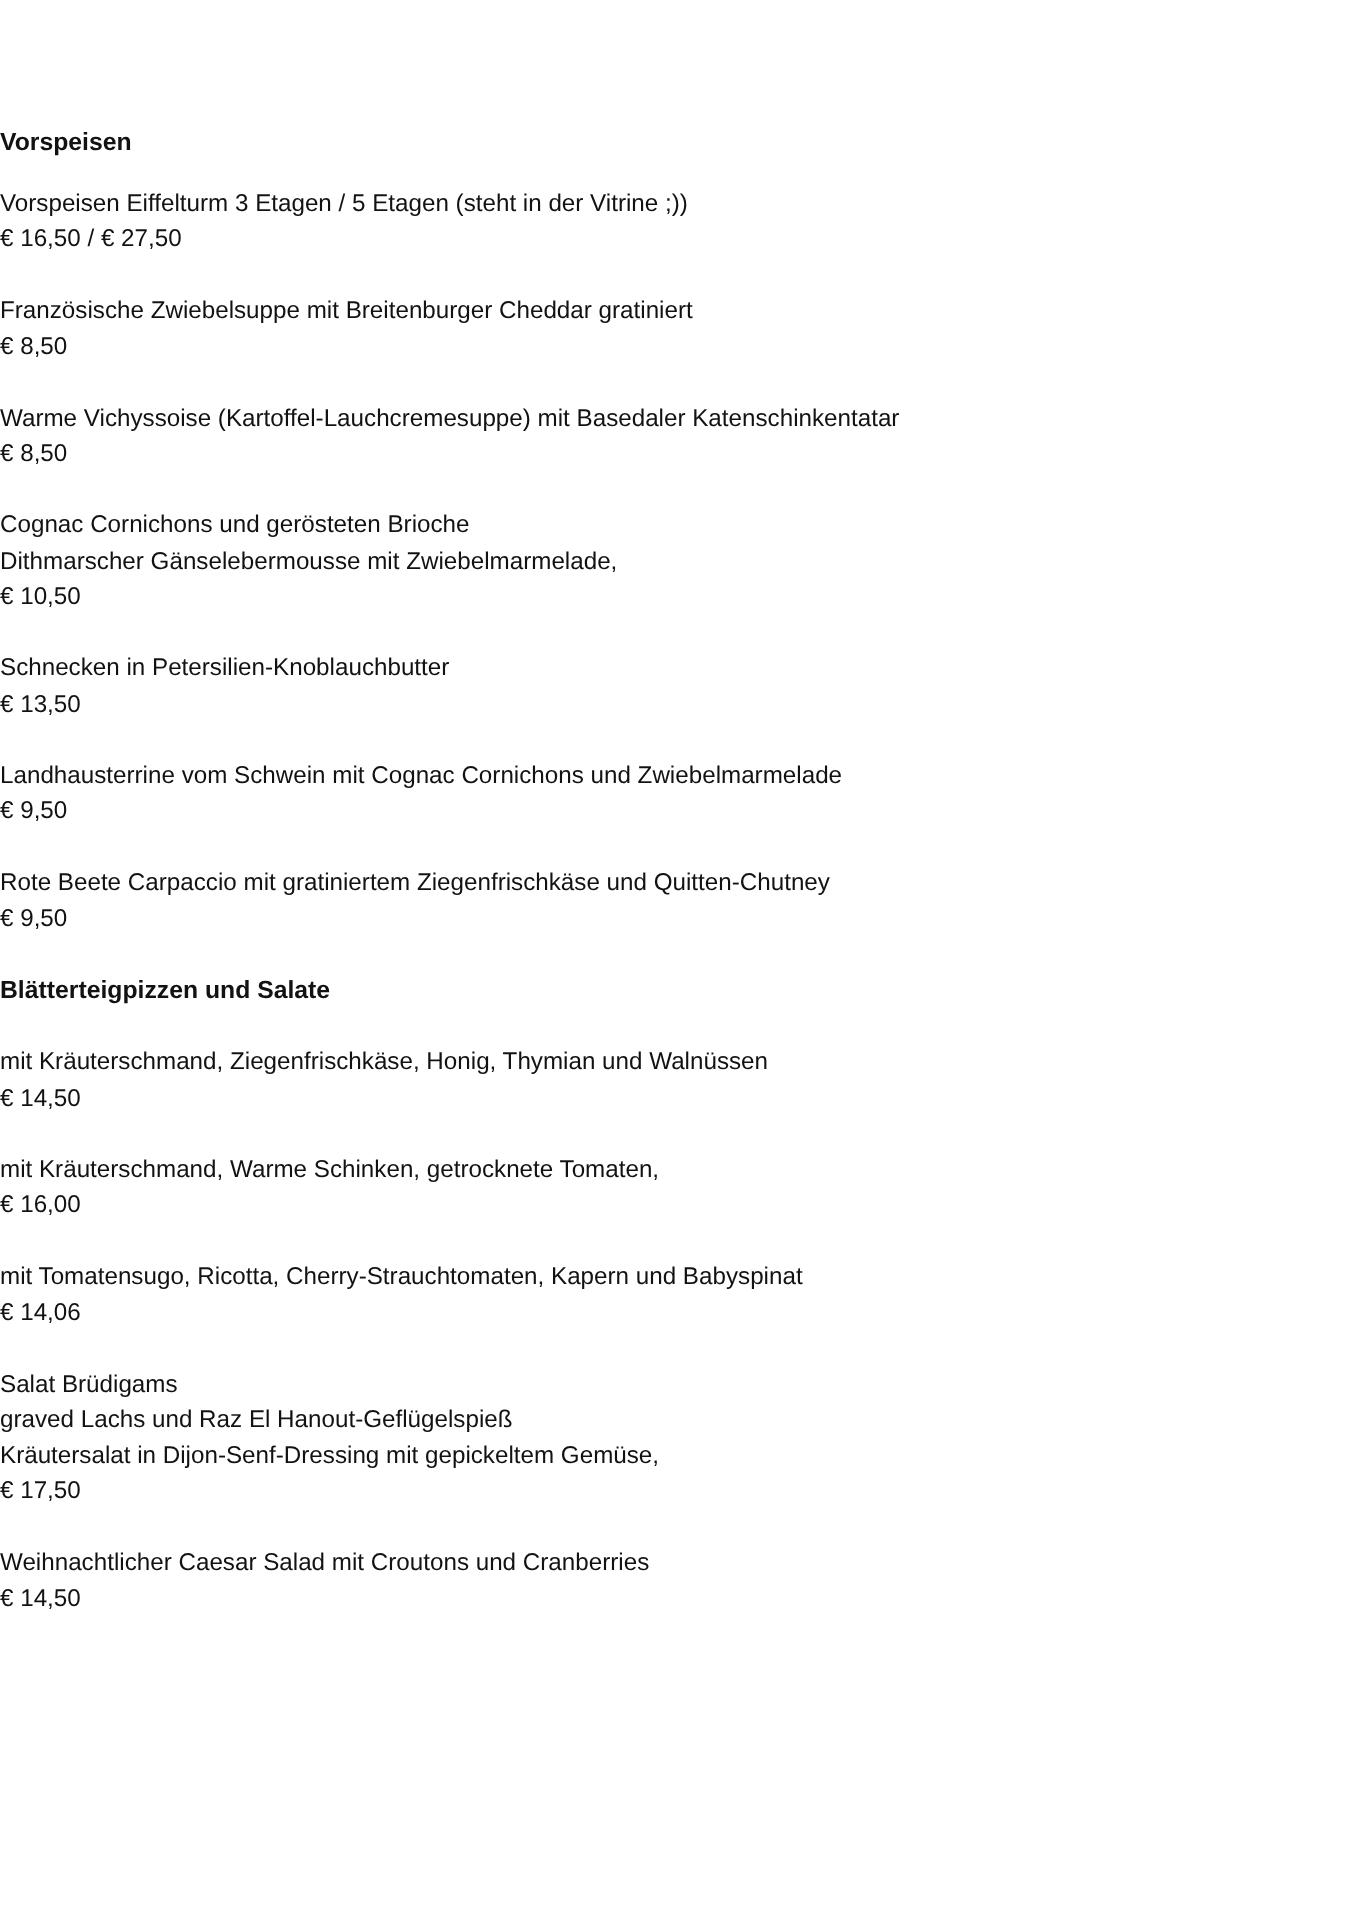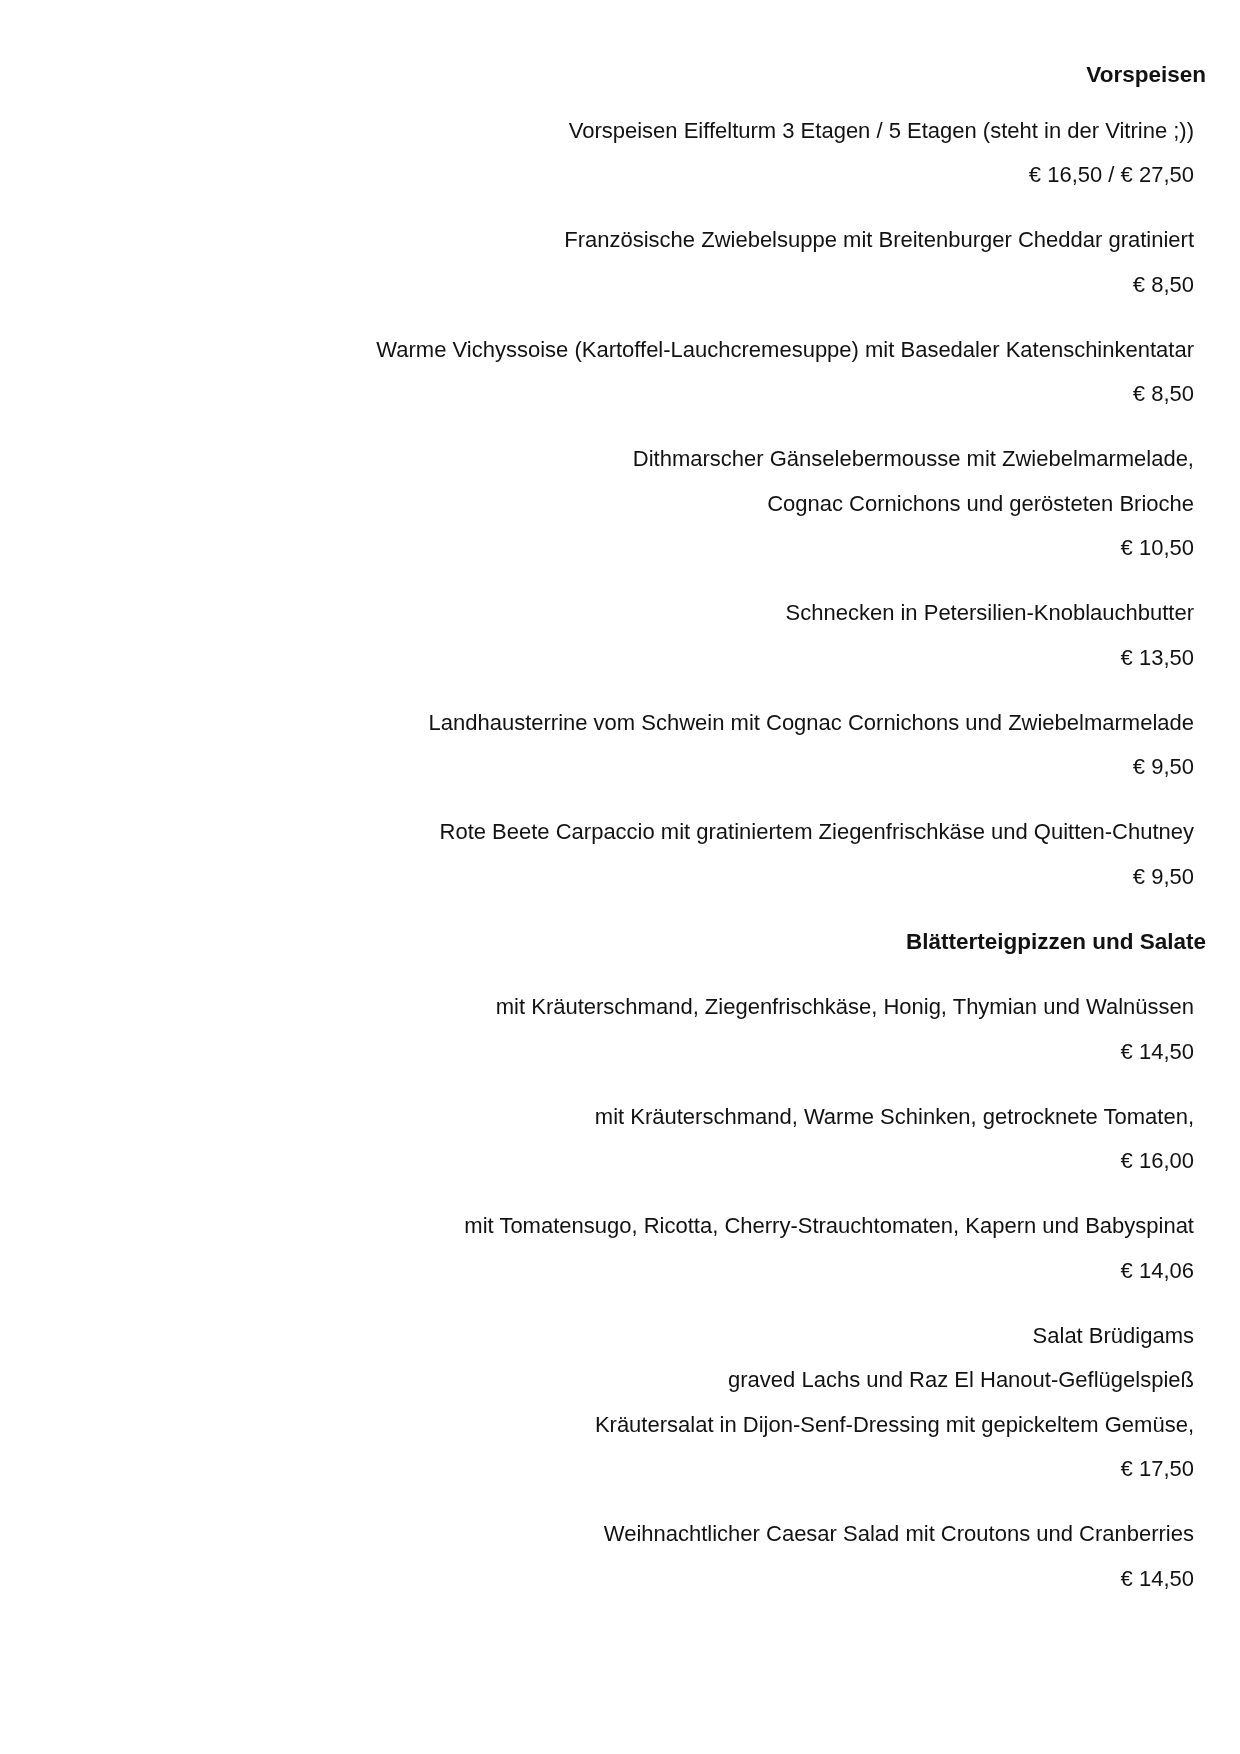--- a/index.html
+++ b/index.html
@@ -9,39 +9,39 @@
   }
   body {
     width: 1240px;
     height: 1754px;
     overflow: hidden;
     font-family: "Liberation Sans", "DejaVu Sans", sans-serif;
     color: #121212;
   }
   .page {
     width: 1206px;           
-    padding-top: 59px;
+    padding-top: 113px;
     box-sizing: border-box;
-    text-align: right;
+    text-align: left;
     font-size: 22px;
     line-height: 32.5px;
   }
   .section-title {
     font-size: 22.5px;
     font-weight: bold;
     margin: 0 0 33px 0;
   }
   .section.first .section-title {
     margin-bottom: 23px;
   }
   .menu-item {
     margin: 0 0 32.5px 0;    
   }
   .menu-item p {
-    margin: 12px;
+    margin: 0;
     padding: 0;
   }
   .item-subtitle {
     font-weight: normal;
   }
 </style>
 </head>
 <body>
 
 <main class="page">
@@ -54,22 +54,22 @@
         </div>
         <div class="menu-item">
           <p class="item-line">Französische Zwiebelsuppe mit Breitenburger Cheddar gratiniert</p>
           <p class="item-price">€ 8,50</p>
         </div>
         <div class="menu-item">
           <p class="item-line">Warme Vichyssoise (Kartoffel-Lauchcremesuppe) mit Basedaler Katenschinkentatar</p>
           <p class="item-price">€ 8,50</p>
         </div>
         <div class="menu-item">
+          <p class="item-line">Cognac Cornichons und gerösteten Brioche</p>
           <p class="item-line">Dithmarscher Gänselebermousse mit Zwiebelmarmelade,</p>
-          <p class="item-line">Cognac Cornichons und gerösteten Brioche</p>
           <p class="item-price">€ 10,50</p>
         </div>
         <div class="menu-item">
           <p class="item-line">Schnecken in Petersilien-Knoblauchbutter</p>
           <p class="item-price">€ 13,50</p>
         </div>
         <div class="menu-item">
           <p class="item-line">Landhausterrine vom Schwein mit Cognac Cornichons und Zwiebelmarmelade</p>
           <p class="item-price">€ 9,50</p>
         </div>

